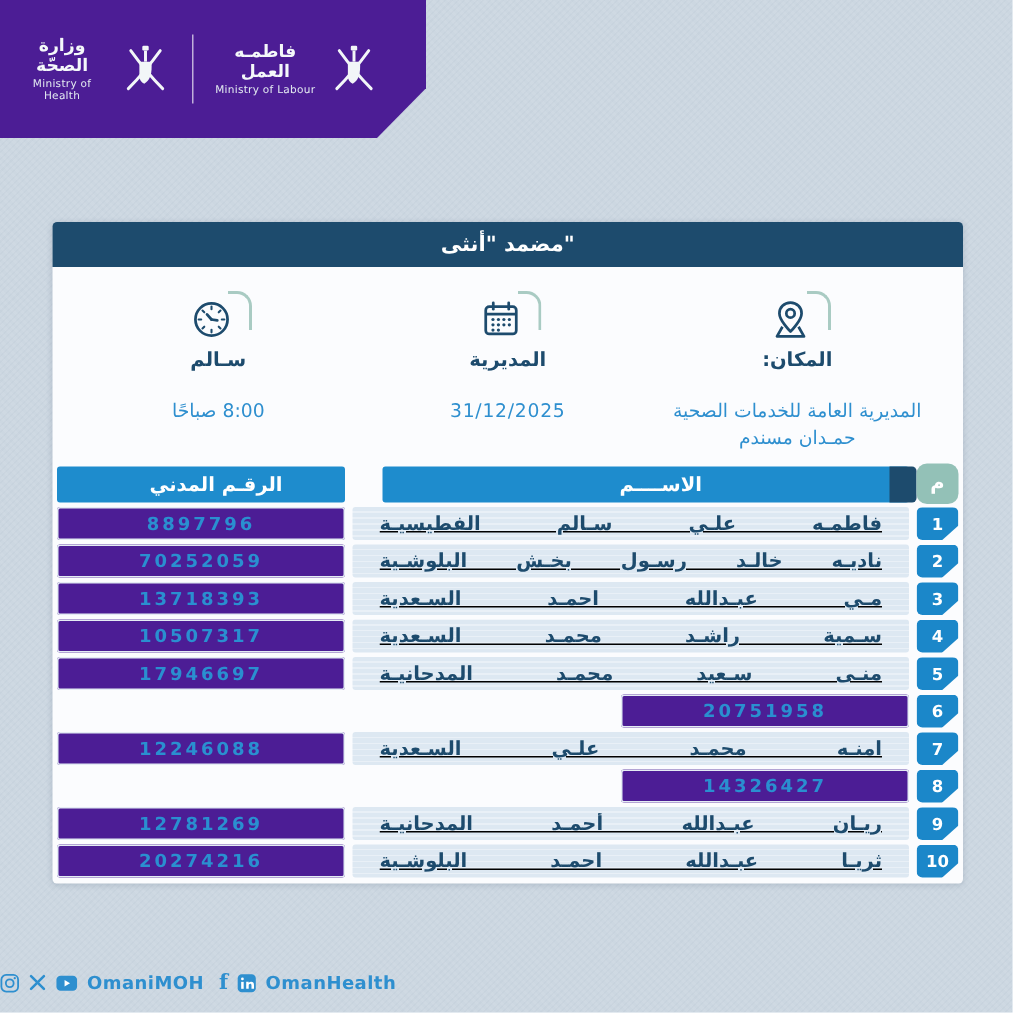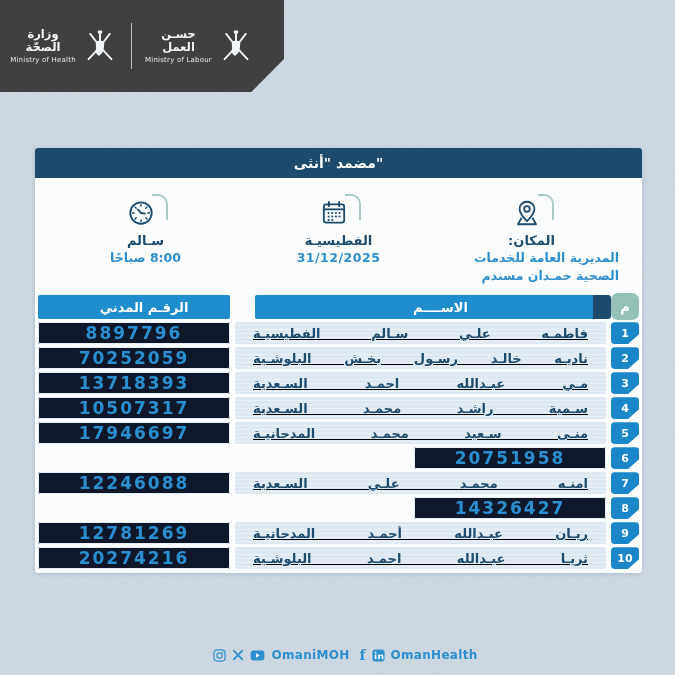--- a/index.html
+++ b/index.html
@@ -14,21 +14,21 @@
   body::before{
     content:""; position:absolute; inset:0; pointer-events:none;
     background:
       repeating-linear-gradient(45deg, rgba(255,255,255,.05) 0 2px, rgba(0,0,0,0) 2px 4px),
       repeating-linear-gradient(-45deg, rgba(120,140,160,.05) 0 1px, rgba(0,0,0,0) 1px 3px);
   }
 
   
   .banner{
     position:absolute; top:0; left:0; width:284px; height:92px;
-    background:#404040;
+    background:#4c1d95;
     clip-path:polygon(0 0,100% 0,100% 64%,88.5% 100%,0 100%);
     display:flex; align-items:center; justify-content:center;
     gap:13px; padding-right:30px; padding-left:10px;
     color:#fff; z-index:2;
   }
   .logo{ display:flex; align-items:center; gap:6px; }
   .logo-text{ text-align:center; line-height:1.15; }
   .logo-text .ar{ font-size:11.5px; font-weight:bold; color:#f4f8fa; }
   .logo-text .en{ font-size:7px; color:#e3ebf1; margin-top:2px; letter-spacing:.2px; }
   .logo-divider{ width:1px; height:46px; background:rgba(255,255,255,.65); }
@@ -55,22 +55,22 @@
   .info-block{ display:flex; flex-direction:column; align-items:center; width:190px; }
   .icon-wrap{ position:relative; width:48px; height:36px; margin-bottom:3px; }
   .bracket{
     position:absolute; top:0; right:2px; width:16px; height:26px;
     border-top:2px solid #a9cbc3; border-right:2px solid #a9cbc3;
     border-top-right-radius:10px;
   }
   .icon-wrap svg{ position:absolute; left:4px; top:4px; }
   .info-label{ color:#1d4b6d; font-size:13px; font-weight:bold; }
   .info-value{
-    color:#2e8fcf; font-size:12.5px; font-weight:bold; text-align:right;
-    line-height:1.45; margin-top:1px; direction:rtl;
+    color:#2e8fcf; font-size:12.5px; font-weight:normal; text-align:center;
+    line-height:1.45; margin-top:17px; direction:rtl;
   }
   .info-value.num{ letter-spacing:.5px; }
 
   
   .table{ padding:0 3px; direction:rtl; }
   .thead{ display:flex; gap:5px; height:24px; position:relative; }
   .th{
     background:#1e8ccd; color:#fff; font-weight:bold; font-size:13px;
     display:flex; align-items:center; justify-content:center; border-radius:2px;padding-left:20px;
   }
@@ -95,31 +95,31 @@
   .name-cell{
     flex:1; display:flex; align-items:center; padding:0 18px; border-radius:2px;
     background:repeating-linear-gradient(180deg,#dde8f2 0 3px,#e9f0f7 3px 4px);
     text-decoration:underline;
   }
   .name-cell span{
     width:100%; color:#1d4b6d; font-weight:bold; font-size:13px;
     text-align:justify; text-align-last:justify; white-space:nowrap; overflow:hidden;
   }
   .civil-cell{
-    width:192px; background:#0f172a; box-shadow:inset 0 0 0 1px #e4ecf4;
-    color:#2a8fd0; font-weight:bold; font-size:17px; letter-spacing:2px;
+    width:192px; background:#4c1d95; box-shadow:inset 0 0 0 1px #e4ecf4;
+    color:#2a8fd0; font-weight:bold; font-size:12px; letter-spacing:2px;
     display:flex; align-items:center; justify-content:center;
     direction:ltr; border-radius:2px;
   }
 
   
   .footer{
     position:absolute; left:0; right:0; bottom:13px;
-    display:flex; align-items:center; justify-content:center; gap:6px;
-    color:#2e8fcf; font-size:12px; font-weight:bold;padding-left:20px;
+    display:flex; align-items:center; gap:6px;
+    color:#2e8fcf; font-size:12px; font-weight:bold;
   }
   .footer .handle{ letter-spacing:.3px; margin-right:4px; }
   .fb-f{ font-size:14px; font-weight:bold; line-height:1; font-family:"DejaVu Serif",serif; }
 </style>
 </head>
 <body>
 
 <div class="banner">
   <div class="logo">
     <div class="logo-text">
@@ -136,21 +136,21 @@
         <rect x="20.8" y="7" width="2.4" height="9"></rect>
         <path d="M17 16 h10 v4 c0 7 -1.5 11 -6 14 c-2.5 -1 -4 -3 -4 -6 z"></path>
       </g>
     </svg>
   </div>
 
   <div class="logo-divider"></div>
 
   <div class="logo">
     <div class="logo-text">
-      <div class="ar">حسـن العمل</div>
+      <div class="ar">فاطمـه العمل</div>
       <div class="en">Ministry of Labour</div>
     </div>
     <svg class="emblem" viewBox="0 0 44 44" width="36" height="36">
       <g fill="none" stroke="#f2f6f8" stroke-width="2.4" stroke-linecap="round">
         <path d="M8 38 C16 30 26 18 34 7"></path>
         <path d="M36 38 C28 30 18 18 10 7"></path>
       </g>
       <g fill="#f2f6f8">
         <rect x="19.4" y="3" width="5.2" height="4" rx="1"></rect>
         <rect x="20.8" y="7" width="2.4" height="9"></rect>
@@ -194,21 +194,21 @@
               <circle cx="19.2" cy="14" r="1"></circle>
             <circle cx="9" cy="17.3" r="1"></circle>
               <circle cx="12.4" cy="17.3" r="1"></circle>
               <circle cx="15.8" cy="17.3" r="1"></circle>
               <circle cx="19.2" cy="17.3" r="1"></circle>
             <circle cx="9" cy="20.6" r="1"></circle>
               <circle cx="12.4" cy="20.6" r="1"></circle>
           </g>
         </svg>
       </div>
-      <div class="info-label">الفطيسيـة</div>
+      <div class="info-label">المديرية</div>
       <div class="info-value num">31/12/2025</div>
     </div>
 
     <div class="info-block">
       <div class="icon-wrap">
         <div class="bracket"></div>
         <svg viewBox="0 0 28 28" width="30" height="30" fill="none" stroke="#1d4b6d" stroke-width="1.7" stroke-linecap="round">
           <circle cx="14" cy="14" r="10"></circle>
           <g stroke-width="1.3">
             <line x1="14" y1="6" x2="14" y2="7.6"></line>

